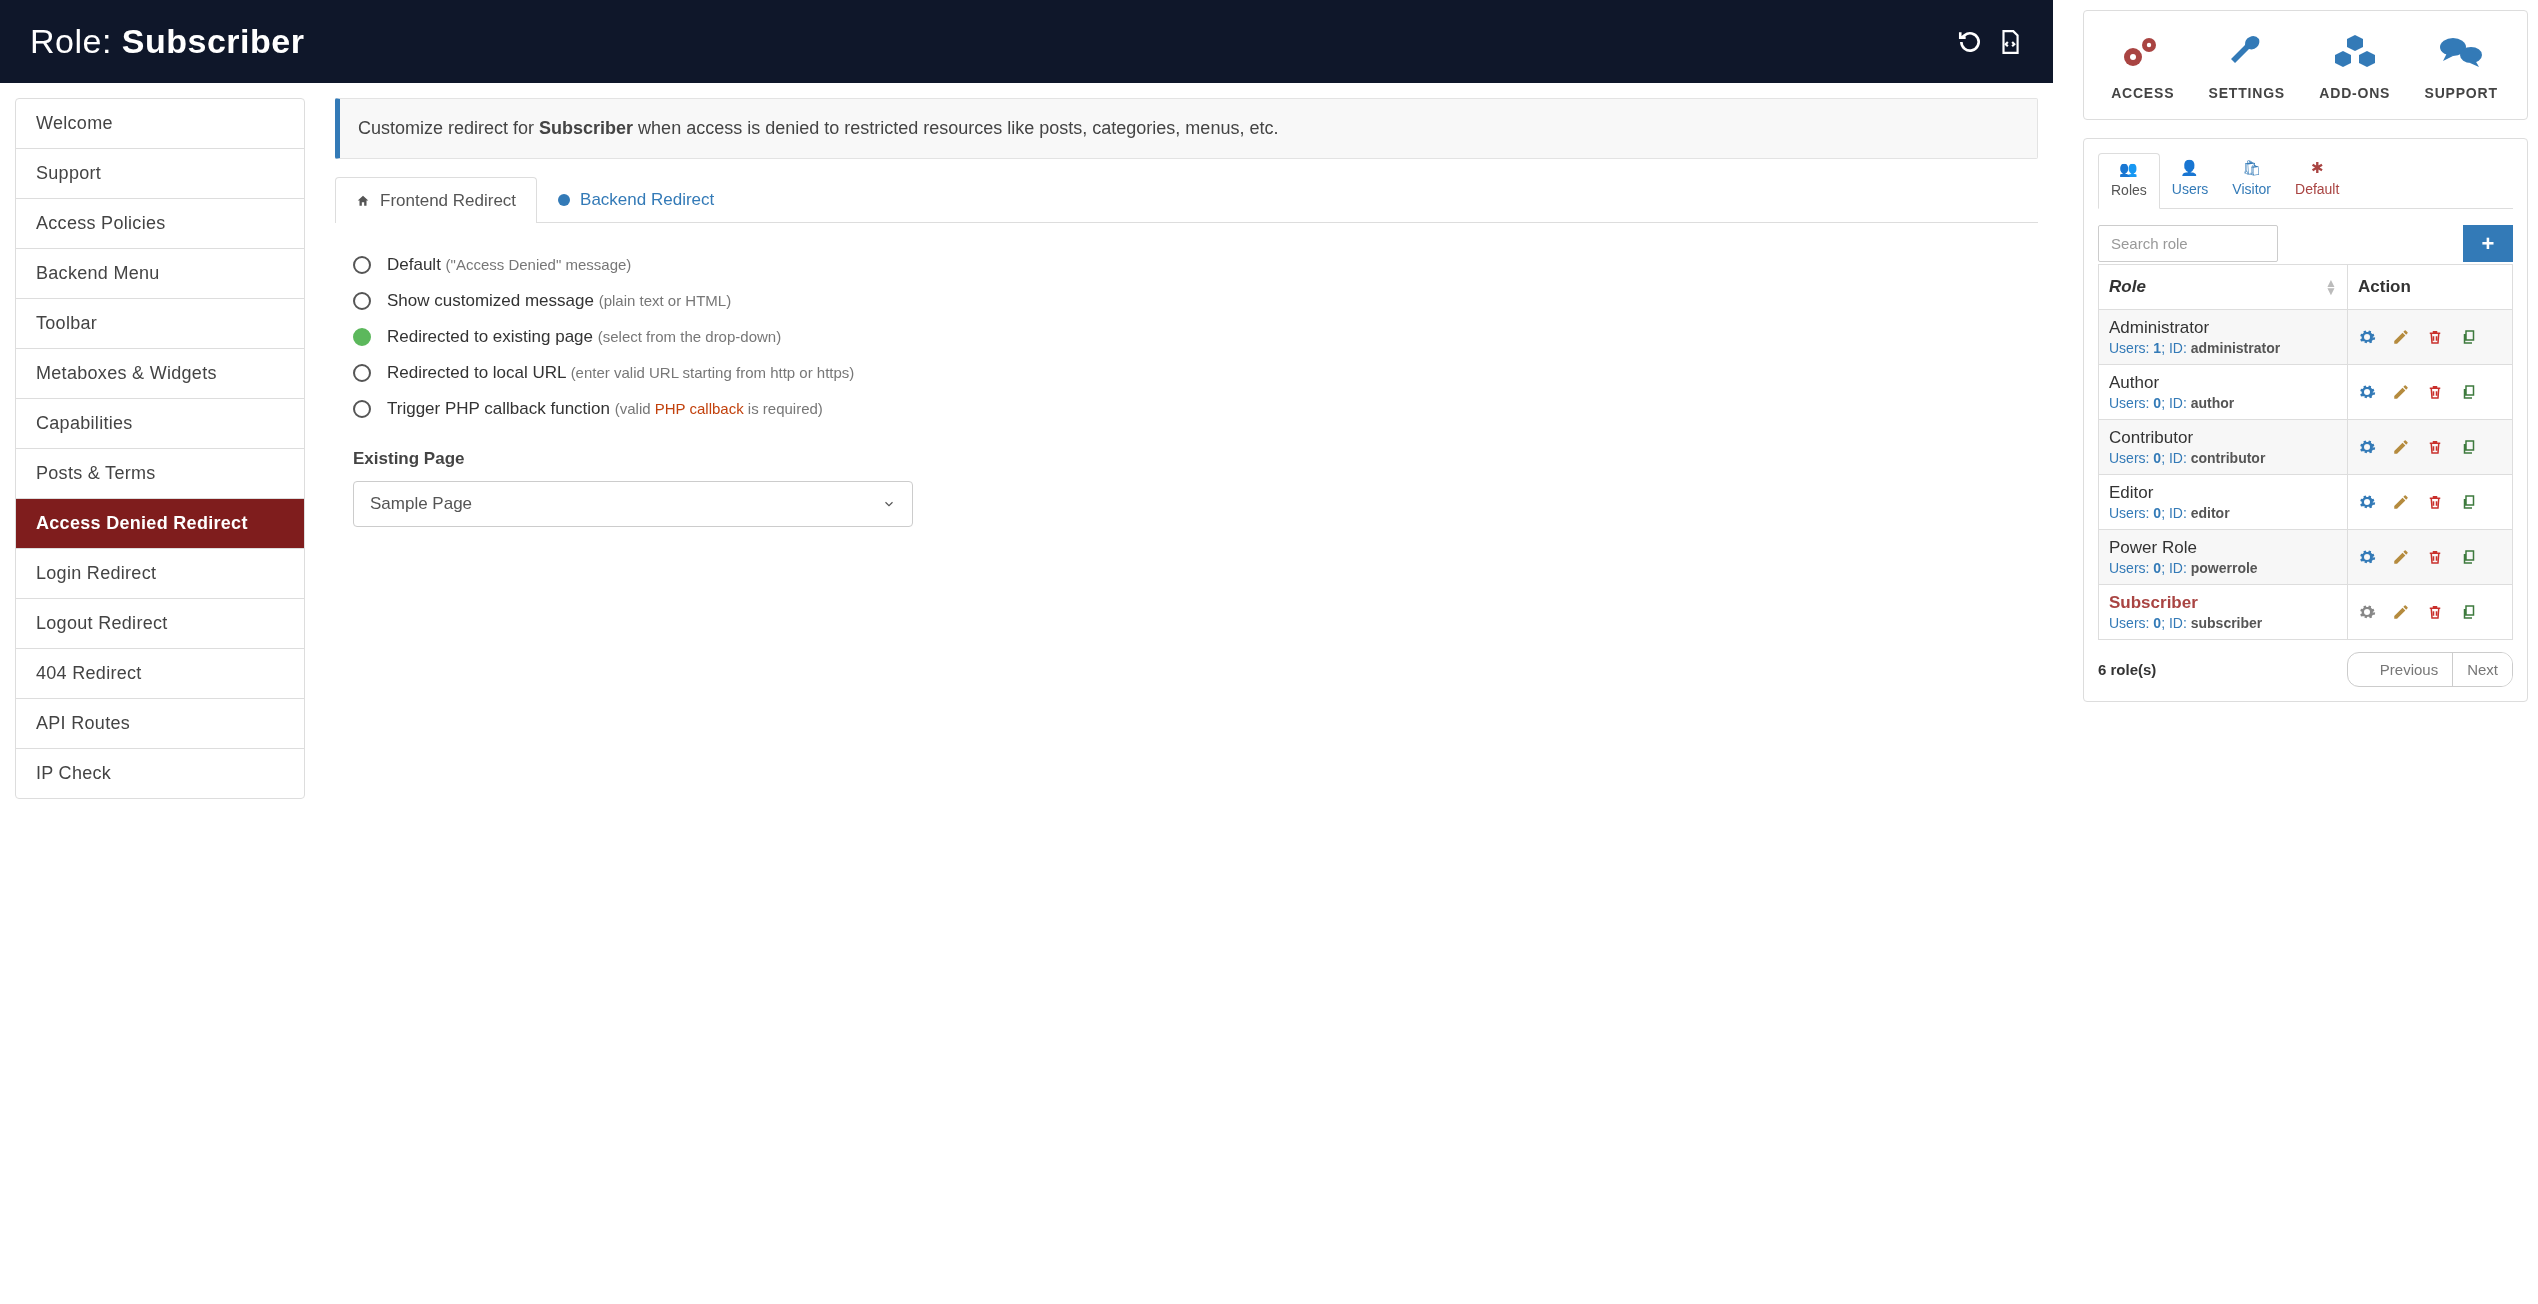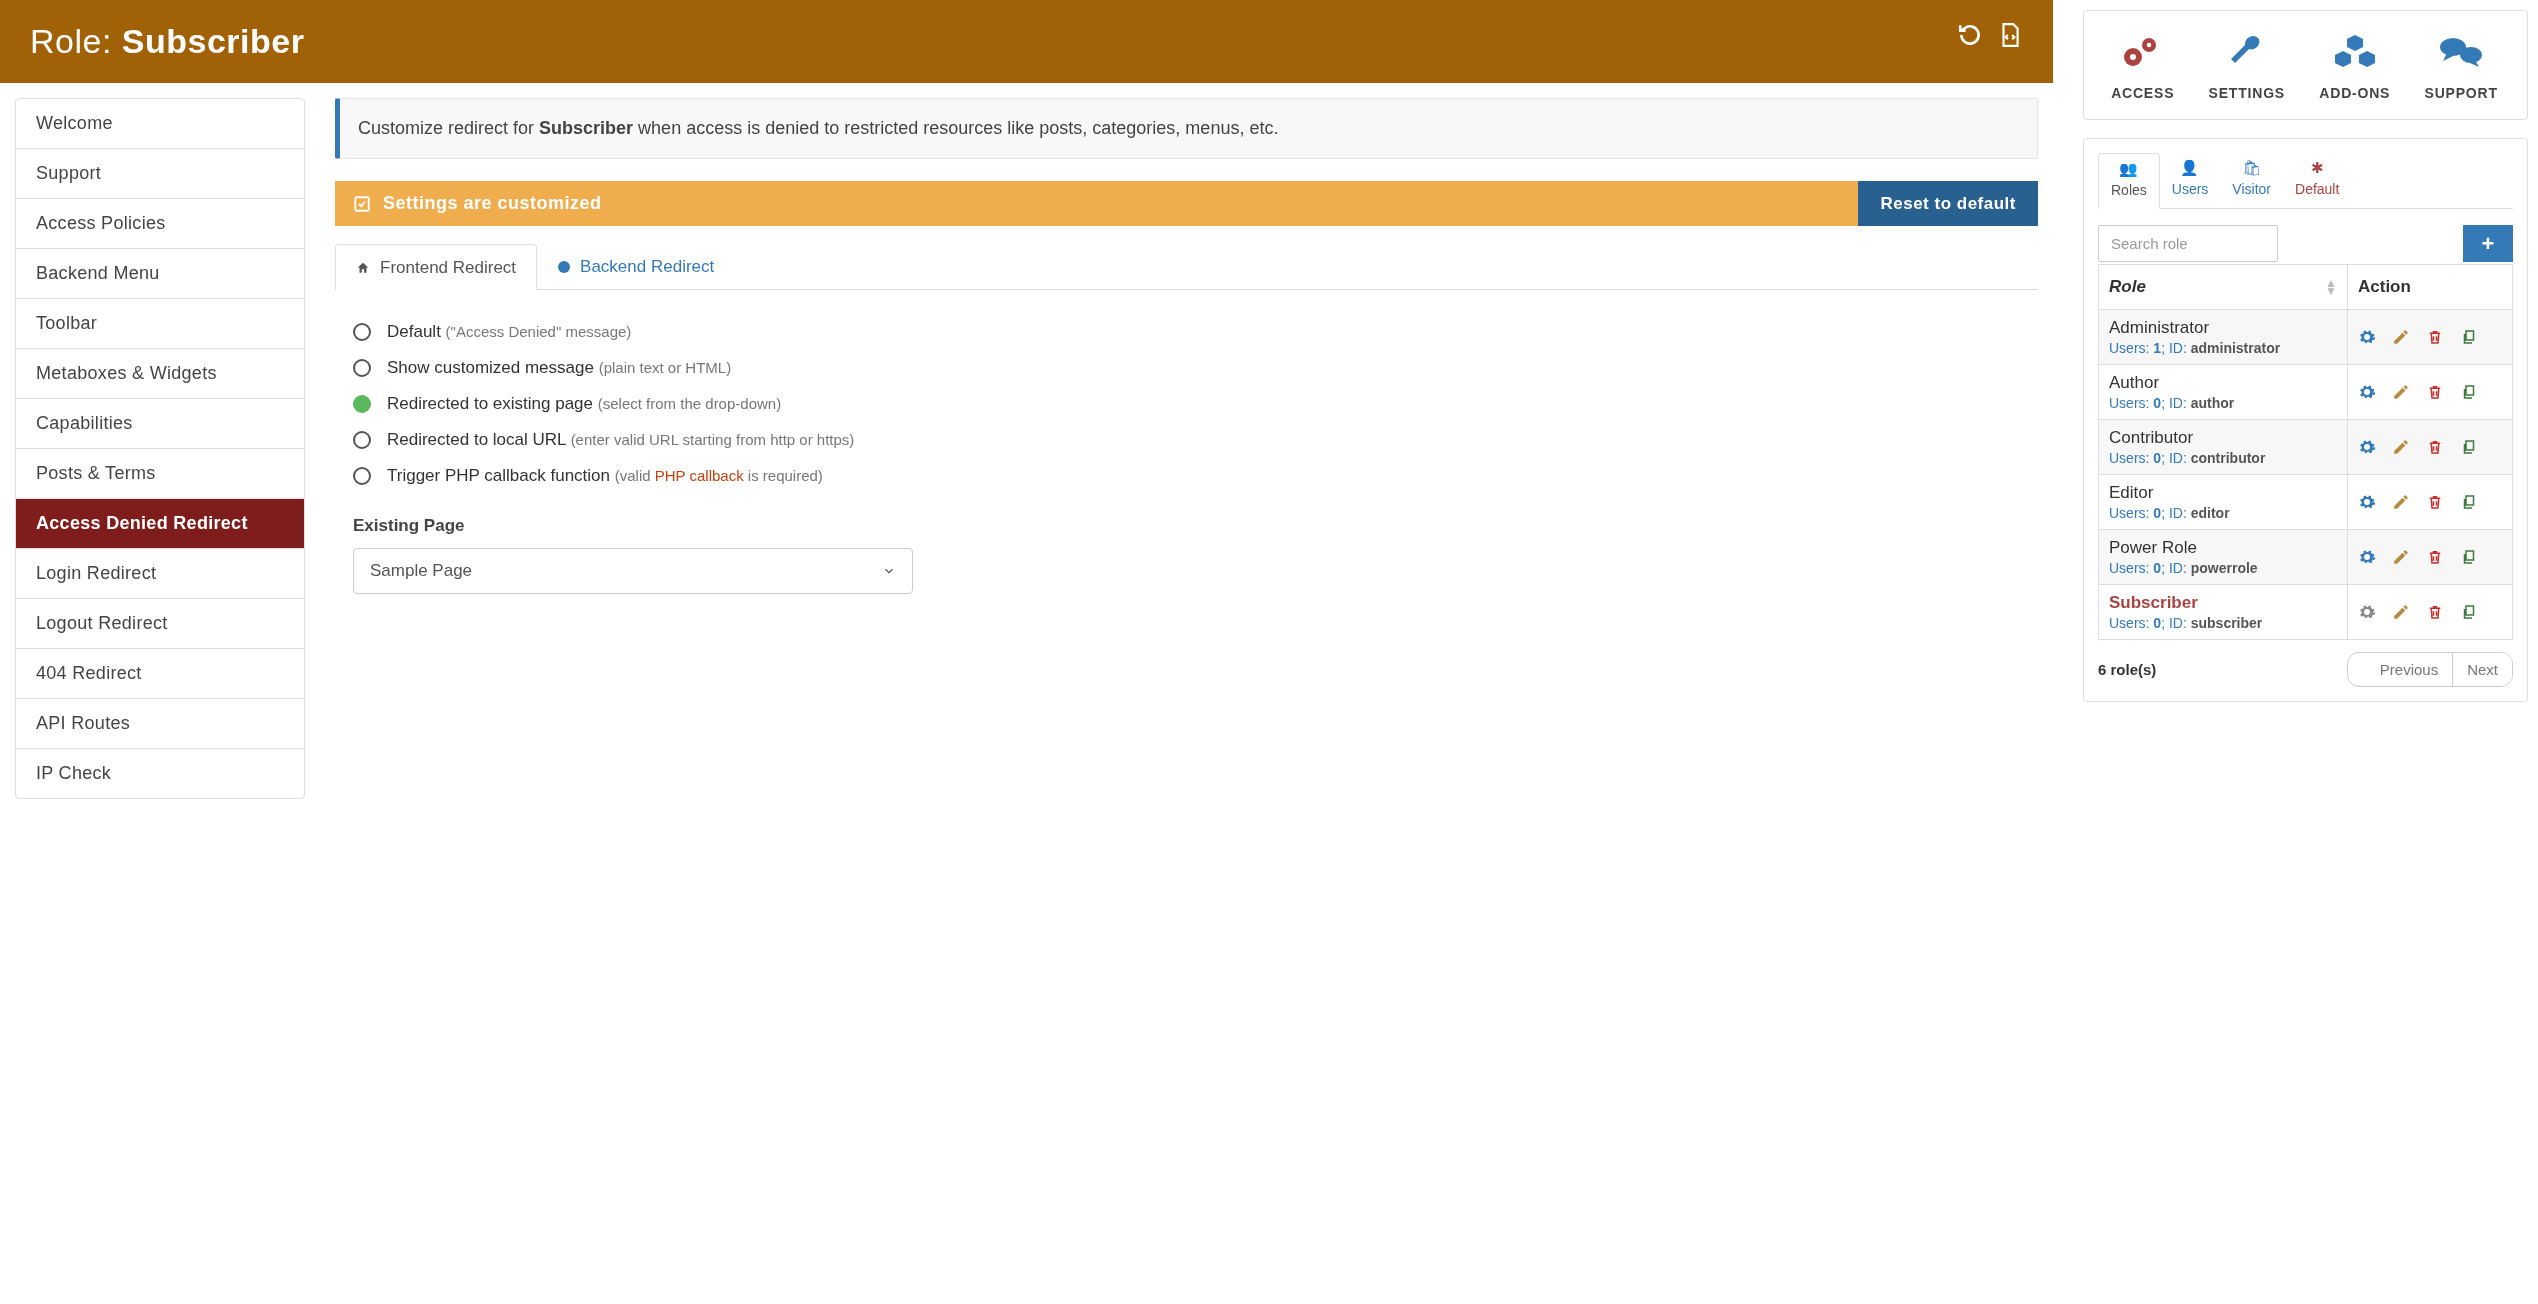--- a/index.html
+++ b/index.html
@@ -2,21 +2,21 @@
 <html><head>
 <meta charset="utf-8">
 <style>
   * { box-sizing: border-box; margin: 0; padding: 0; }
   body { font-family: -apple-system, BlinkMacSystemFont, "Segoe UI", Helvetica, Arial, sans-serif; font-size: 16px; color: #333; background: #fff; }
   .container { display: flex; gap: 30px; padding: 0; }
   .left-col { flex: 1; min-width: 0; }
   .right-col { width: 455px; flex-shrink: 0; padding: 10px 10px 0 0; }
 
   
-  .header-bar { background: #a16207; color: #fff; padding: 22px 30px; display: flex; }
+  .header-bar { background: #0f172a; color: #fff; padding: 22px 30px; display: flex; align-items: center; }
   .header-bar h1 { font-size: 34px; font-weight: 400; letter-spacing: .5px; }
   .header-bar h1 b { font-weight: 700; }
   .header-icons { margin-left: auto; display: flex; gap: 14px; }
   .header-icons span { cursor: pointer; display: inline-flex; }
   .header-icons svg { width: 26px; height: 26px; stroke: #fff; fill: #fff; }
 
   .body-row { display: flex; gap: 30px; padding: 15px 15px 0 15px; }
 
   
   .sidebar { width: 290px; flex-shrink: 0; border: 1px solid #ddd; border-radius: 4px; overflow: hidden; background: #fff; }
@@ -136,30 +136,20 @@
           <div class="sidebar-item">404 Redirect</div>
           <div class="sidebar-item">API Routes</div>
           <div class="sidebar-item">IP Check</div>
         </div>
 
       <div class="main">
         <div class="info-box">
           <span>Customize redirect for </span><b>Subscriber</b><span> when access is denied to restricted resources like posts, categories, menus, etc.</span>
         </div>
 
-        <div class="custom-bar">
-          <div class="custom-bar-left">
-            <svg viewBox="0 0 24 24">
-                <rect x="3" y="3" width="18" height="18" rx="2"></rect>
-                <path d="M8 12l3 3 5-6"></path>
-              </svg>
-            <span>Settings are customized</span>
-          </div>
-          <button class="reset-btn">Reset to default</button>
-        </div>
 
         <div class="tabbar">
           <div class="tab active">
             <span class="dot-home">
                 <svg viewBox="0 0 24 24">
                   <path d="M12 3l9 8h-3v9h-4v-6h-4v6H6v-9H3z"></path>
                 </svg>
               </span>
             <span>Frontend Redirect</span>
           </div>

